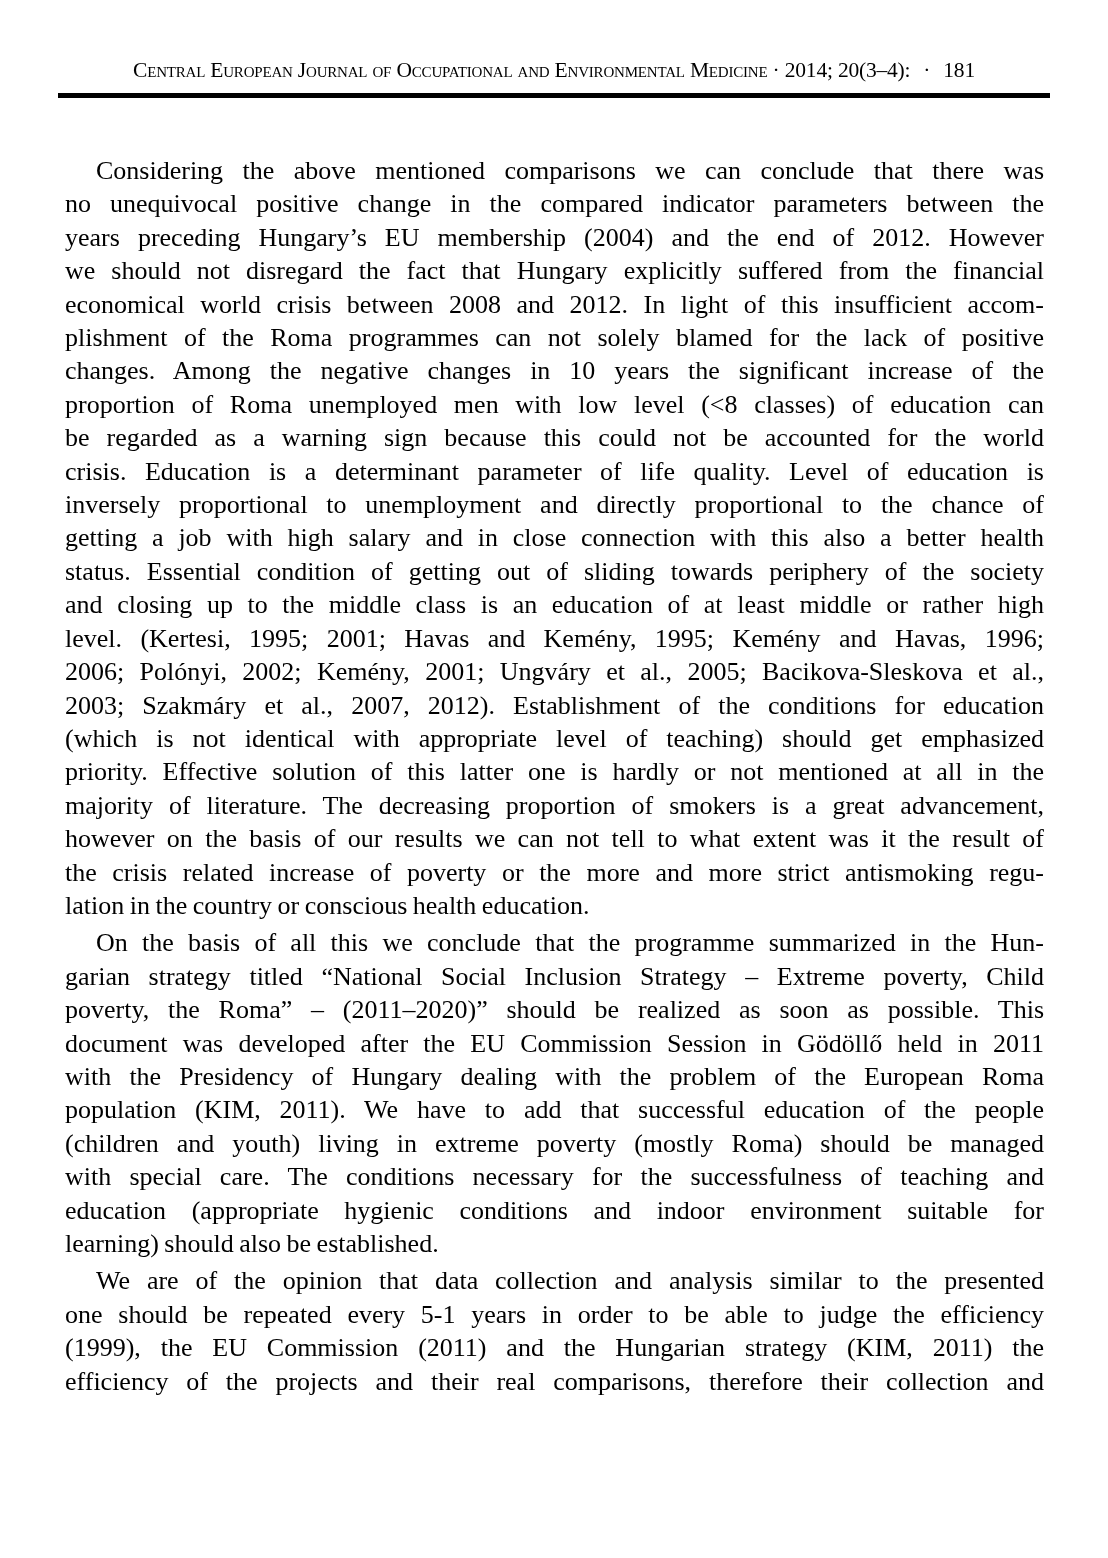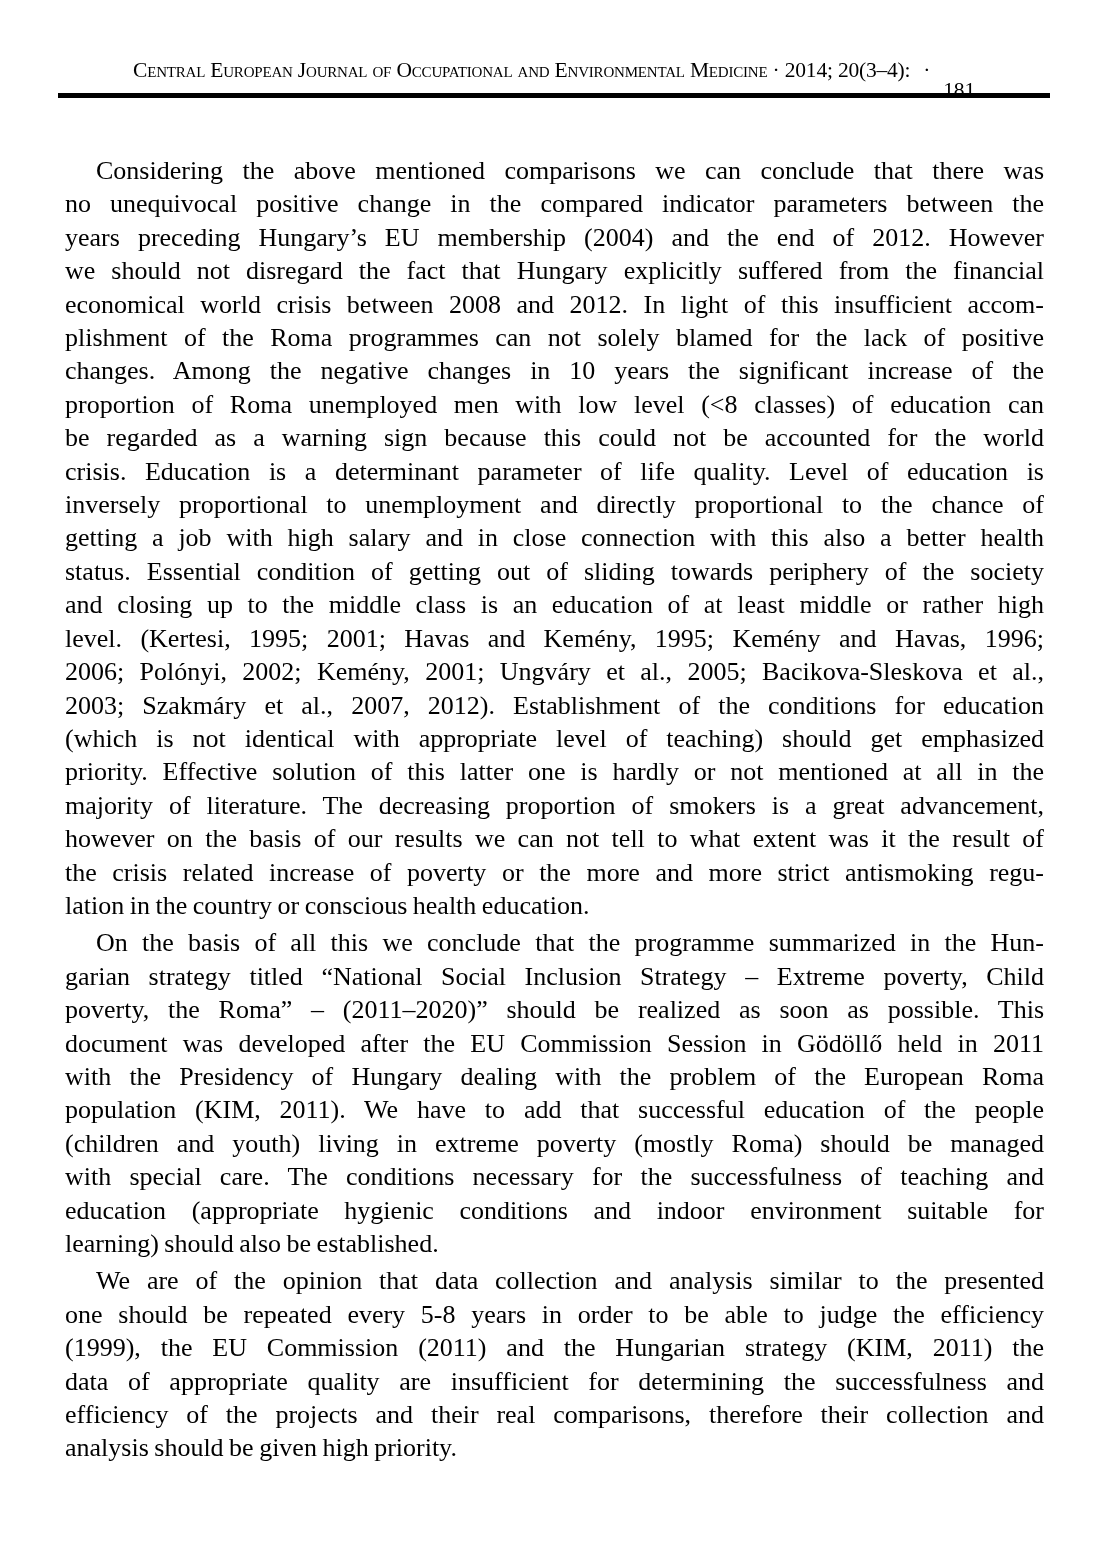--- a/index.html
+++ b/index.html
@@ -26,21 +26,21 @@
     justify-content: center;
     align-items: flex-start;
     font-variant: small-caps;
     font-size: 21.5px;
     letter-spacing: -0.2px;
     white-space: nowrap;
     color: #000000;
   }
   .page-header .hdr-citation { display: inline-block; }
   .page-header .hdr-dot { display: inline-block; margin: 0 13px; }
-  .page-header .hdr-page { display: inline-block; margin-top: 20px; }
+  .page-header .hdr-page { display: inline-block; }
   .header-rule {
     position: absolute;
     left: 58px;
     top: 93px;
     width: 992px;
     height: 5px;
     background: #000000;
   }
   .document-body {
     position: absolute;
@@ -107,21 +107,19 @@
         <div class="line">document was developed after the EU Commission Session in Gödöllő held in 2011</div>
         <div class="line">with the Presidency of Hungary dealing with the problem of the European Roma</div>
         <div class="line">population (KIM, 2011). We have to add that successful education of the people</div>
         <div class="line">(children and youth) living in extreme poverty (mostly Roma) should be managed</div>
         <div class="line">with special care. The conditions necessary for the successfulness of teaching and</div>
         <div class="line">education (appropriate hygienic conditions and indoor environment suitable for</div>
         <div class="line last">learning) should also be established.</div>
       </div>
       <div class="paragraph">
         <div class="line first">We are of the opinion that data collection and analysis similar to the presented</div>
-        <div class="line">one should be repeated every 5-8 years in order to be able to judge the efficiency</div>
+        <div class="line">one should be repeated every 5-1 years in order to be able to judge the efficiency</div>
         <div class="line">(1999), the EU Commission (2011) and the Hungarian strategy (KIM, 2011) the</div>
-        <div class="line">data of appropriate quality are insufficient for determining the successfulness and</div>
         <div class="line">efficiency of the projects and their real comparisons, therefore their collection and</div>
-        <div class="line last">analysis should be given high priority.</div>
       </div>
     </div>
 
 </div>
 
 </body></html>

